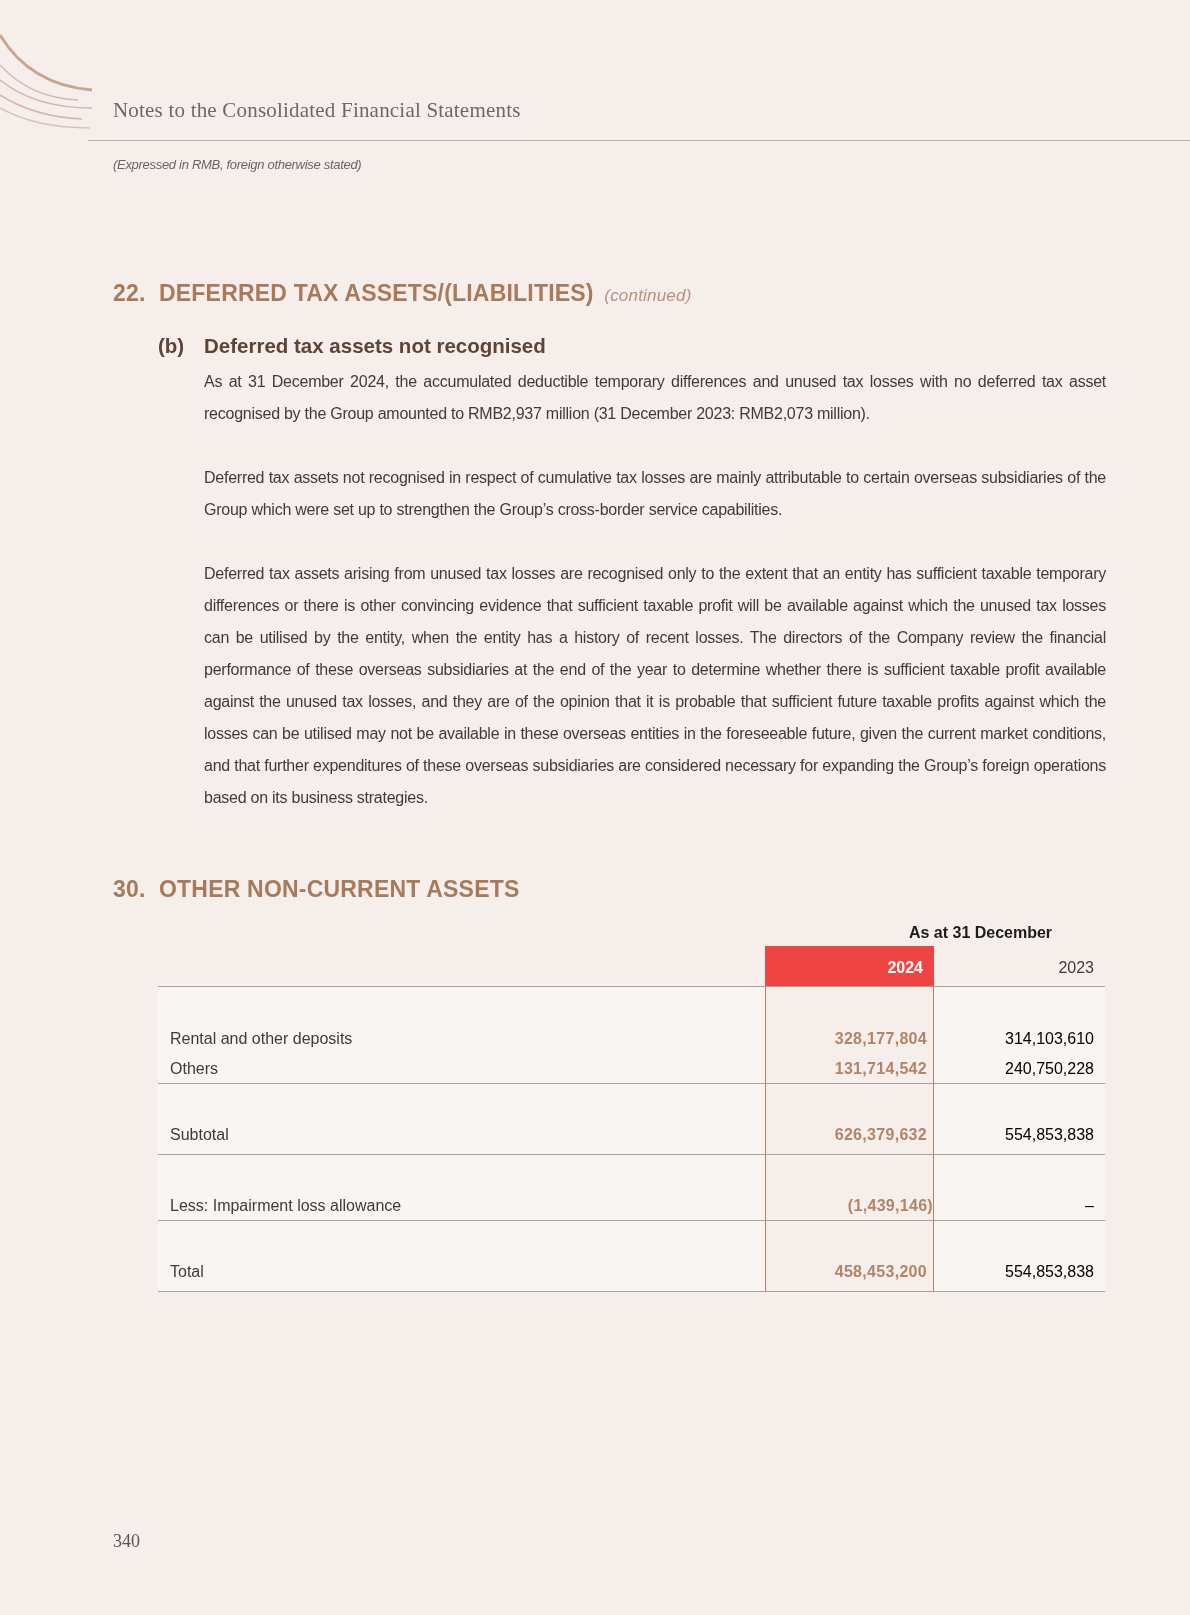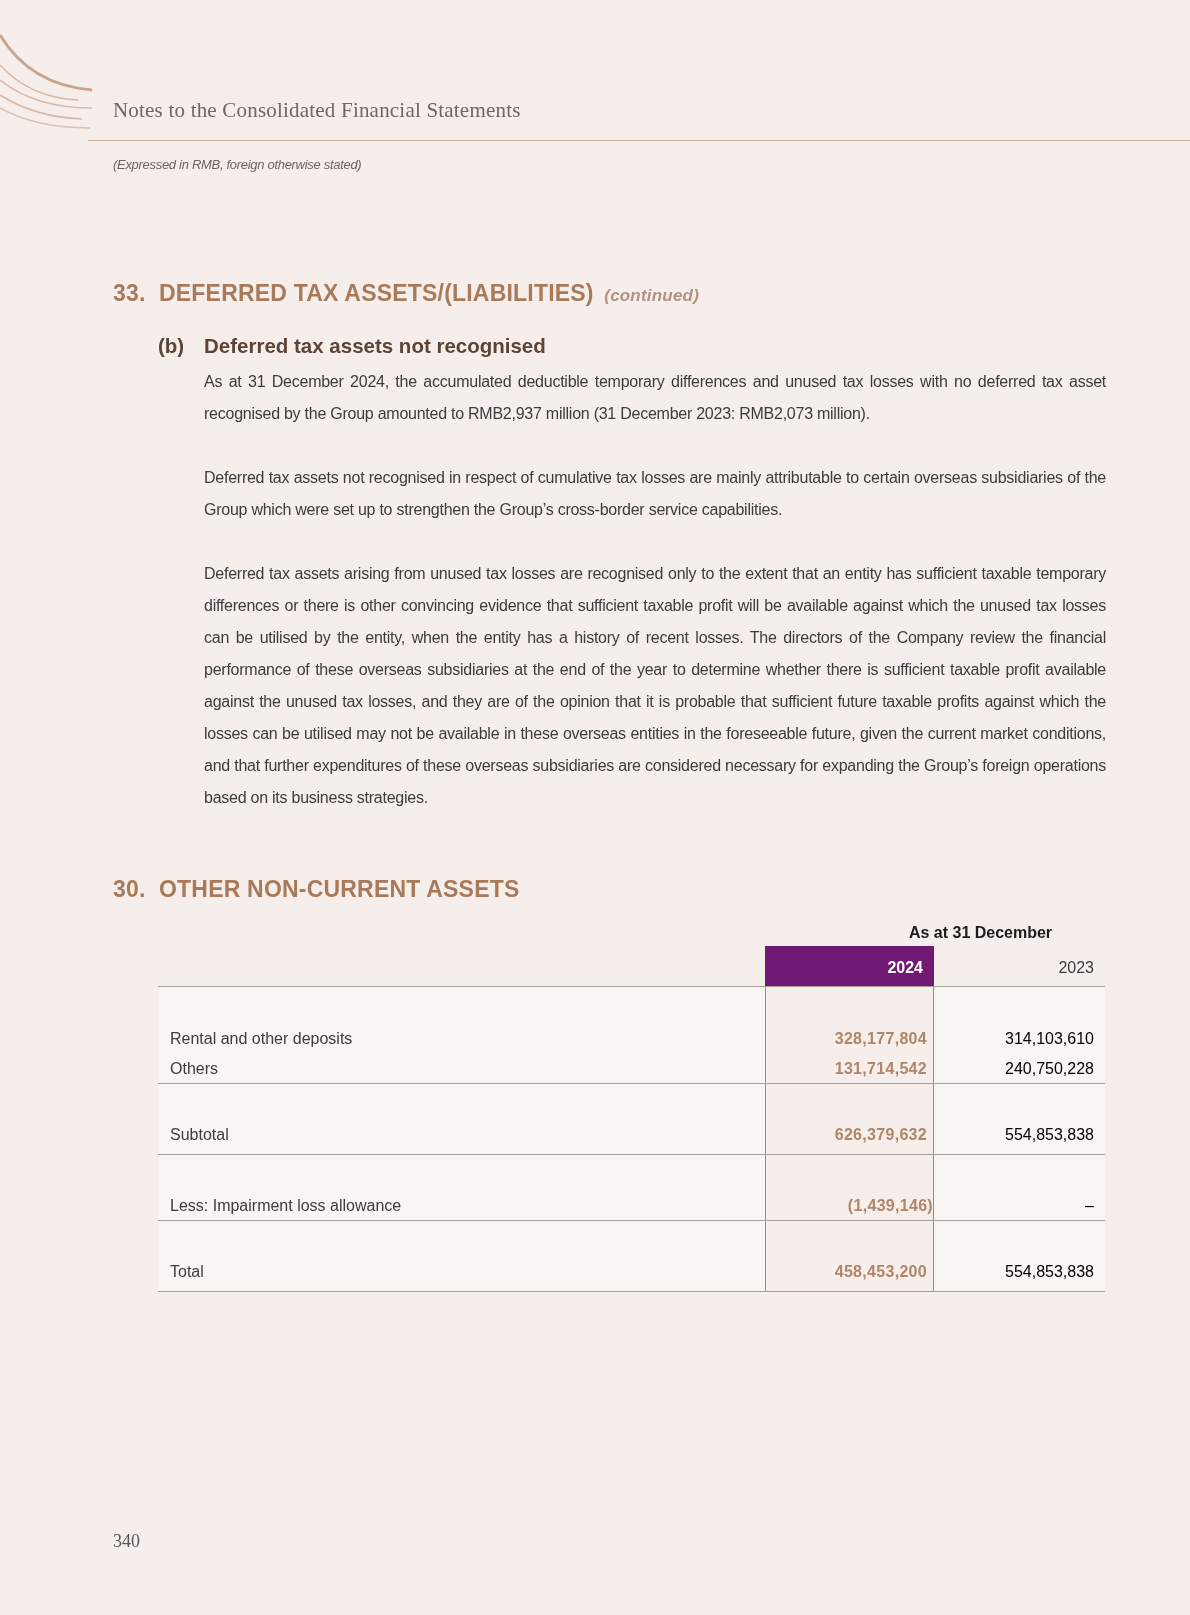--- a/index.html
+++ b/index.html
@@ -14,36 +14,36 @@
   }
   .hdr-rule { position:absolute; left:88px; top:140px; width:1102px; height:1px; background:#c9aa98; }
   .hdr-sub {
     position:absolute; left:113px; top:157px; font-size:13px; font-style:italic; color:#6c6462;
     letter-spacing:-0.3px;
   }
   .sec-title {
     position:absolute; left:113px; font-weight:bold; color:#a87a5a; font-size:23px; letter-spacing:0.2px;
   }
   .sec-title .num { display:inline-block; width:46px; }
-  .sec-title .cont { font-weight:bold; font-style:italic; font-size:17px; color:#b49282; margin-left:4px; }
+  .sec-title .cont { font-weight:normal; font-style:italic; font-size:17px; color:#b49282; margin-left:4px; }
   .sub-title {
     position:absolute; left:158px; top:334px; font-weight:bold; font-size:20.5px; color:#5c4436;
   }
   .sub-title .lbl { display:inline-block; width:46px; }
   .para {
     position:absolute; left:204px; width:902px; font-size:16px; line-height:32px; color:#3c3c3c;
     text-align:justify; letter-spacing:-0.25px;
   }
   .table-wrap { position:absolute; left:158px; top:920px; width:947px; }
   .col-head {
     position:absolute; left:700px; top:4px; width:245px; text-align:center;
     font-weight:bold; font-size:16px; color:#1c1c1c;
   }
   .hl-head {
-    position:absolute; left:607px; top:26px; width:169px; height:40px; background:#701a75;
+    position:absolute; left:607px; top:26px; width:169px; height:40px; background:#ef4444;
     color:#fff; font-weight:bold; font-size:16px; text-align:right; padding-right:11px; box-sizing:border-box;
     line-height:44px;
   }
   .yr-2023 {
     position:absolute; left:776px; top:26px; width:171px; height:40px; text-align:right; padding-right:11px;
     box-sizing:border-box; line-height:44px; font-size:16px; color:#3c3c3c;
   }
   .body-bg { position:absolute; left:0; top:66px; width:947px; height:306px; background:#f9f5f3; }
   .hl-body { position:absolute; left:607px; top:66px; width:169px; height:306px; background:#f5eeea;
     border-left:1px solid #a98370; border-right:1px solid #a98370; box-sizing:border-box; }
@@ -65,21 +65,21 @@
   <path d="M0 60 Q35 88 92 88" stroke="#d4b8a8" stroke-width="1.5" fill="none"></path>
   <path d="M0 75 Q35 97 82 99" stroke="#d4b8a8" stroke-width="1.5" fill="none"></path>
   <path d="M0 88 Q35 108 90 108" stroke="#d9c2b4" stroke-width="1.5" fill="none"></path>
 </svg>
 
 <div class="hdr-title">Notes to the Consolidated Financial Statements</div>
 <div class="hdr-rule"></div>
 <div class="hdr-sub">(Expressed in RMB, foreign otherwise stated)</div>
 
 <div class="sec-title" style="top:280px;">
-  <span class="num">33.</span><span>DEFERRED TAX ASSETS/(LIABILITIES)</span>
+  <span class="num">22.</span><span>DEFERRED TAX ASSETS/(LIABILITIES)</span>
   <span class="cont">(continued)</span>
 </div>
 
 <div class="sub-title">
   <span class="lbl">(b)</span><span>Deferred tax assets not recognised</span>
 </div>
 
 <div class="para" style="top:366px;">As at 31 December 2024, the accumulated deductible temporary differences and unused tax losses with no deferred tax asset recognised by the Group amounted to RMB2,937 million (31 December 2023: RMB2,073 million).</div>
 <div class="para" style="top:462px;">Deferred tax assets not recognised in respect of cumulative tax losses are mainly attributable to certain overseas subsidiaries of the Group which were set up to strengthen the Group’s cross-border service capabilities.</div>
 <div class="para" style="top:558px;">Deferred tax assets arising from unused tax losses are recognised only to the extent that an entity has sufficient taxable temporary differences or there is other convincing evidence that sufficient taxable profit will be available against which the unused tax losses can be utilised by the entity, when the entity has a history of recent losses. The directors of the Company review the financial performance of these overseas subsidiaries at the end of the year to determine whether there is sufficient taxable profit available against the unused tax losses, and they are of the opinion that it is probable that sufficient future taxable profits against which the losses can be utilised may not be available in these overseas entities in the foreseeable future, given the current market conditions, and that further expenditures of these overseas subsidiaries are considered necessary for expanding the Group’s foreign operations based on its business strategies.</div>

